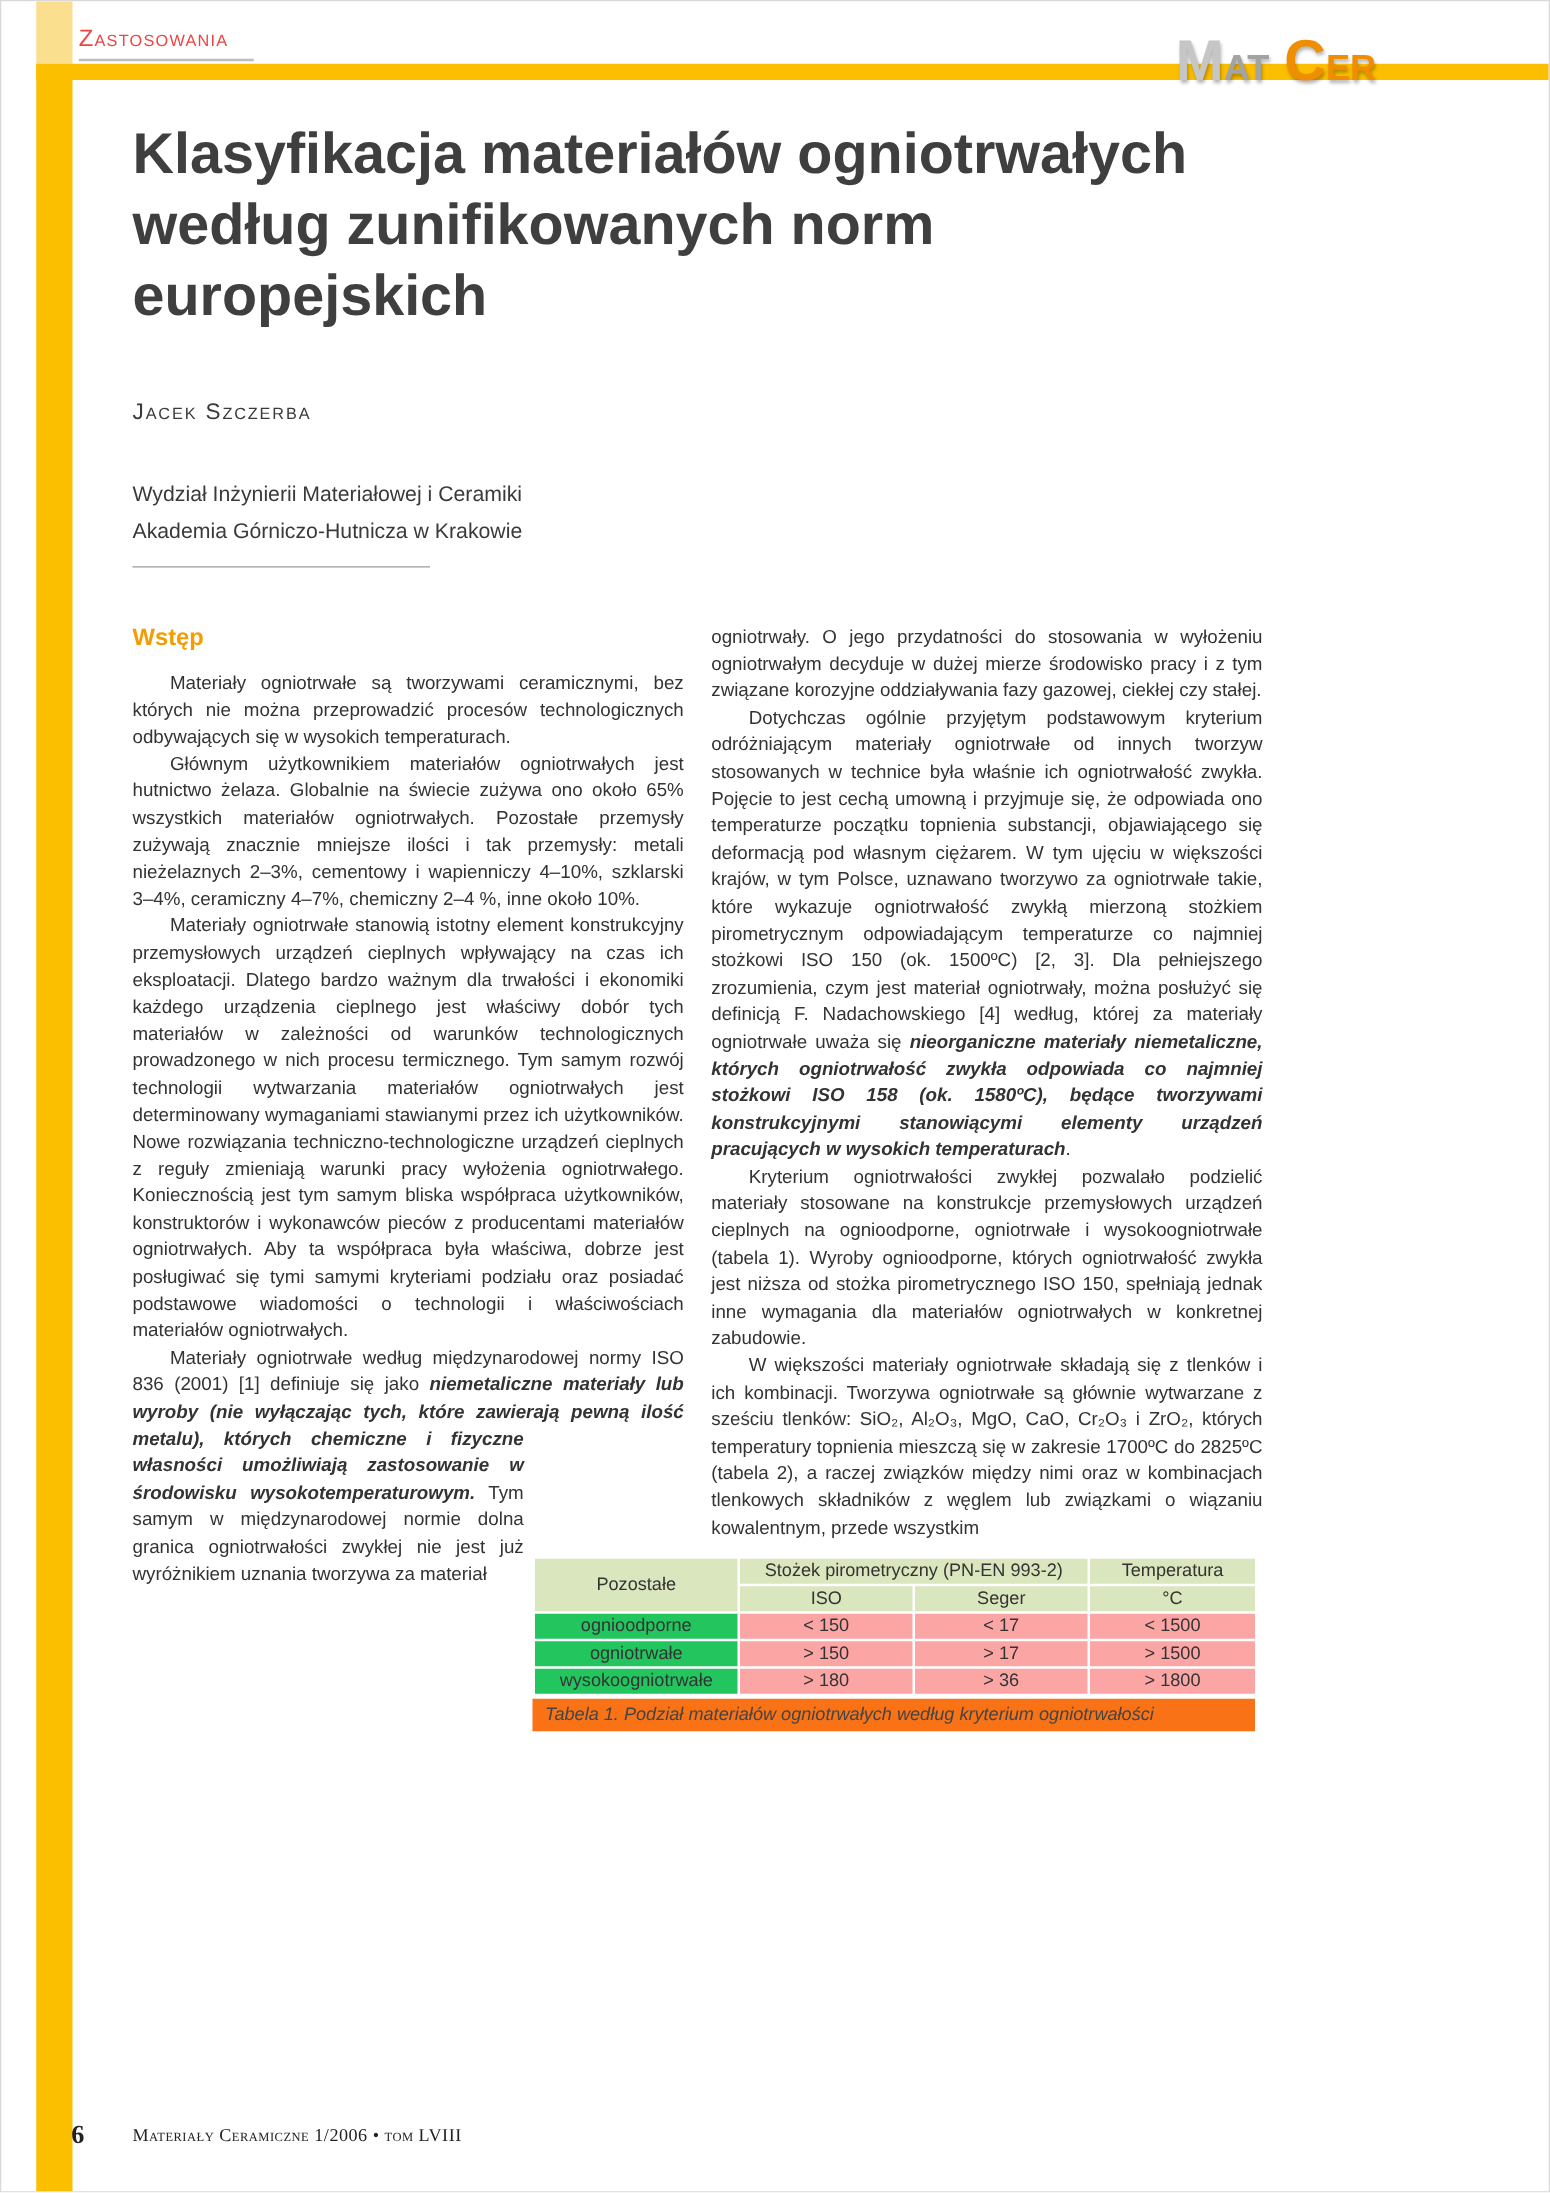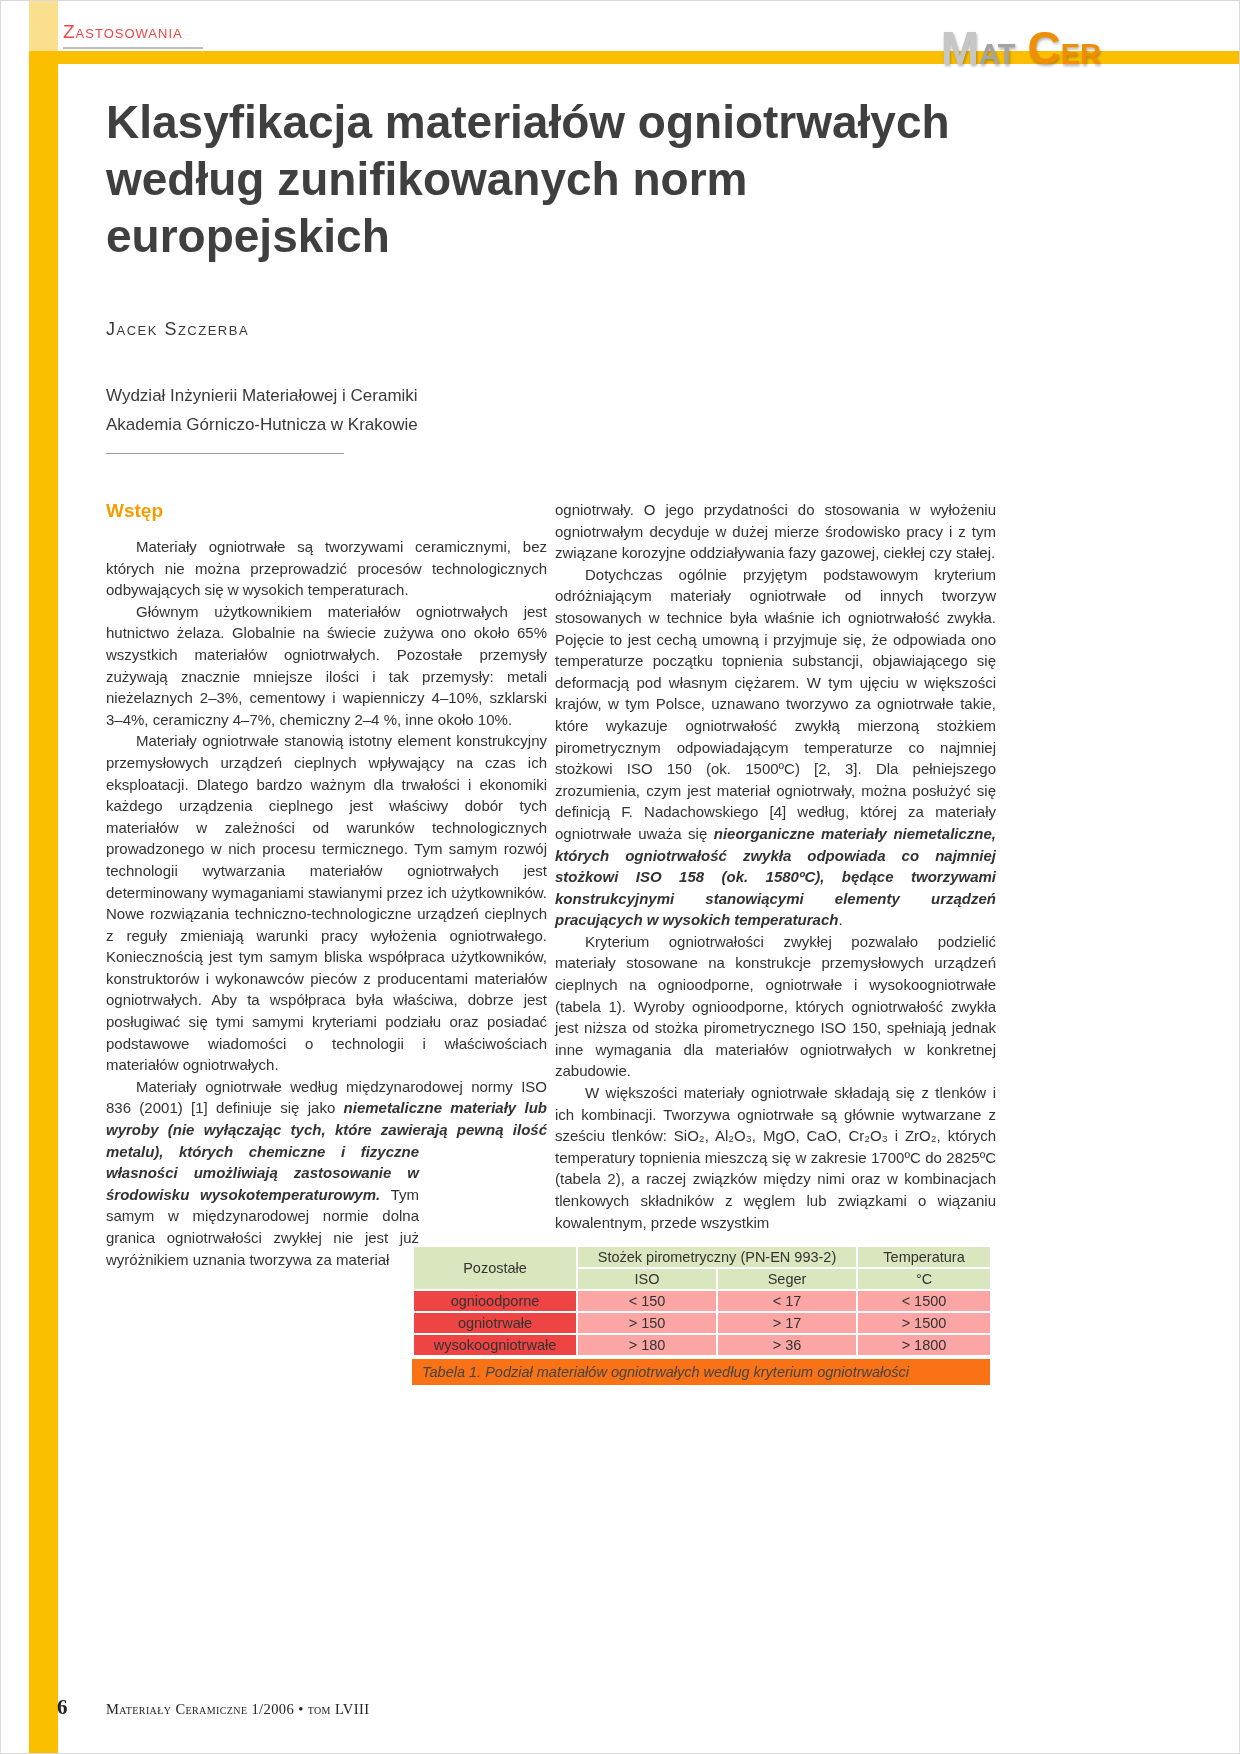--- a/index.html
+++ b/index.html
@@ -34,38 +34,38 @@
     font-size:46px; line-height:57px; font-weight:bold; color:#3f3f3f;
   }
   .author {
     position:absolute; left:105px; top:318px;
     font-variant:small-caps; font-size:18px; letter-spacing:1.5px; color:#3a3a3a;
   }
   .affiliation { position:absolute; left:105px; top:380px; font-size:17px; line-height:29px; color:#3a3a3a; }
   .divider { position:absolute; left:105px; top:452px; width:238px; height:1px; background:#9b9b9b; }
 
   
-  .columns { position:absolute; left:105px; top:498px; width:905px; display:flex; gap:8px; }
+  .columns { position:absolute; left:105px; top:498px; width:905px; display:flex; gap:22px; }
   .col { width:441px; }
 
   .h-orange { color:#f59c00; font-size:19px; line-height:24px; font-weight:bold; margin:0 0 13px 0; }
   .h-orange.mt { margin-top:20px; }
 
   .para { font-size:15px; line-height:21.6px; text-align:justify; margin:0; text-indent:30px; color:#333; }
   .para.noindent { text-indent:0; }
   .bi { font-weight:bold; font-style:italic; }
 
   .wrap-spacer { float:right; width:128px; height:212px; }
 
   
   .table-block { margin:12px 0 0 -143px; width:578px; }
   .t1 { border-collapse:separate; border-spacing:2px; width:100%; font-size:14.5px; color:#333; table-layout:fixed; }
   .t1 th, .t1 td { padding:2px 5px; text-align:center; font-weight:normal; overflow:hidden; white-space:nowrap; }
   .hgreen { background:#dae6bd; }
-  .cblue  { background:#ef4444; }
+  .cblue  { background:#22c55e; }
   .cgray  { background:#fca5a5; }
   .tcaption {
     margin-top:2px; background:#f97316; font-style:italic; font-size:14.5px;
     padding:5px 10px; color:#444;
   }
 
   
   .footer { position:absolute; left:0; top:1694px; width:1050px; height:34px; }
   .page-num {
     position:absolute; left:56px; top:0;

